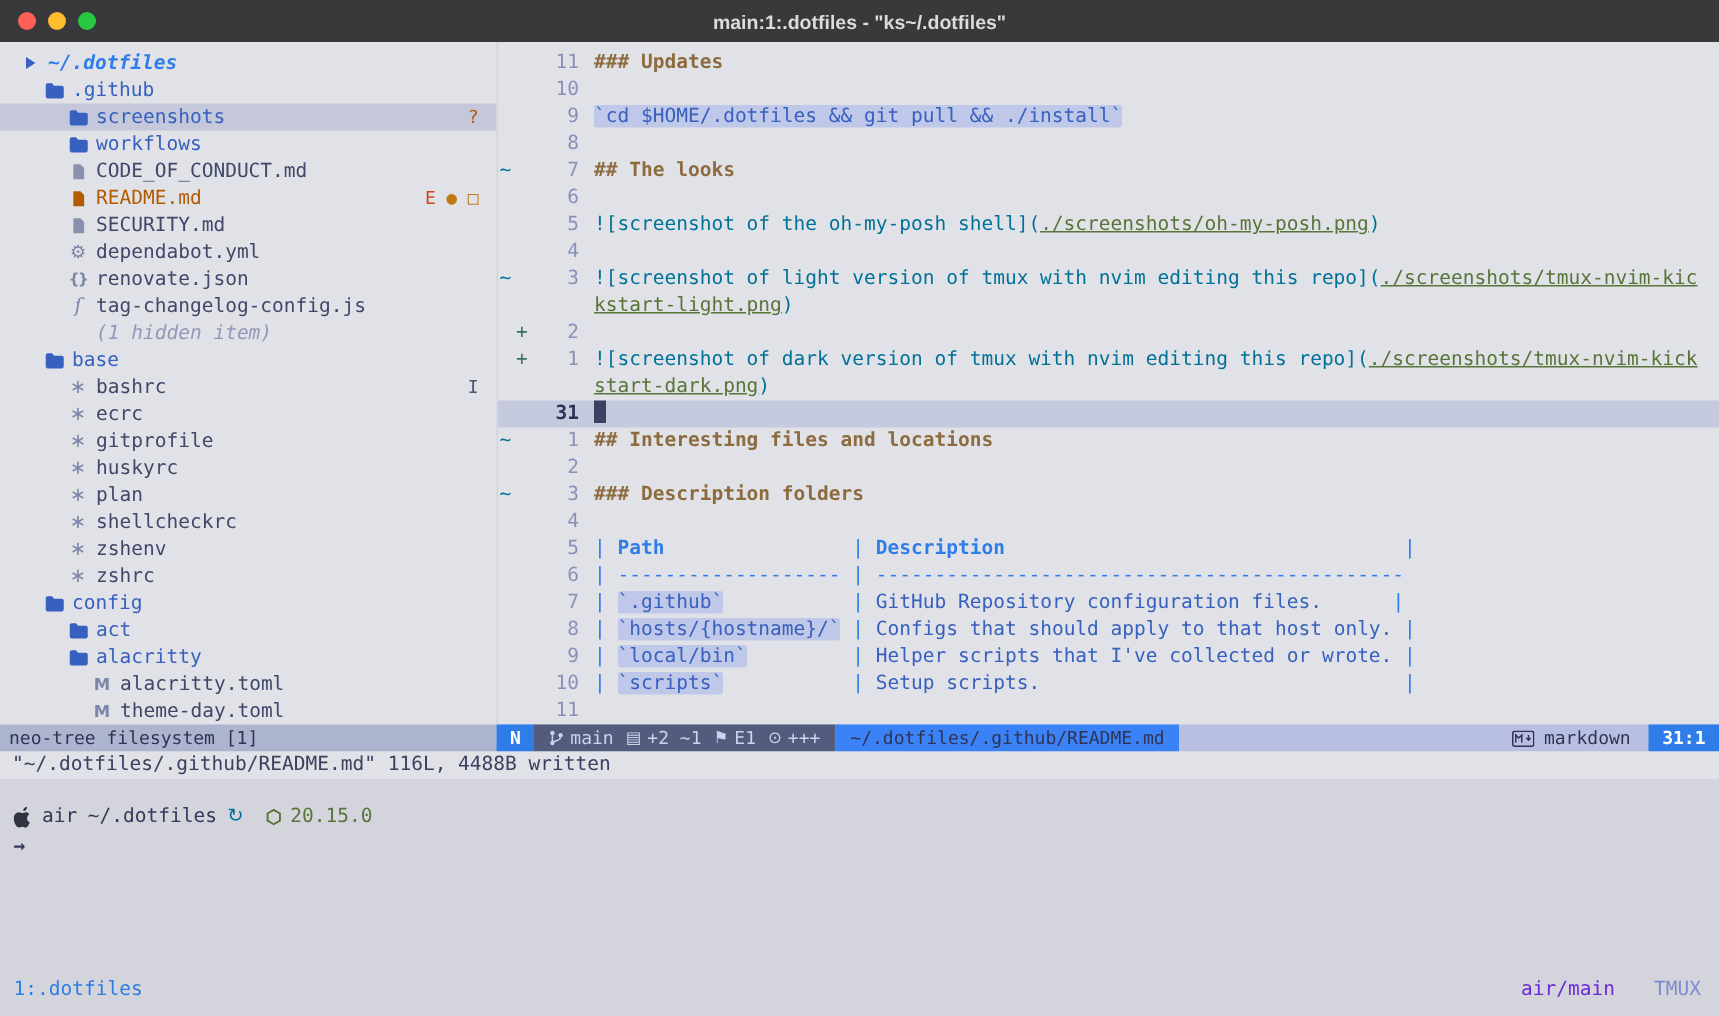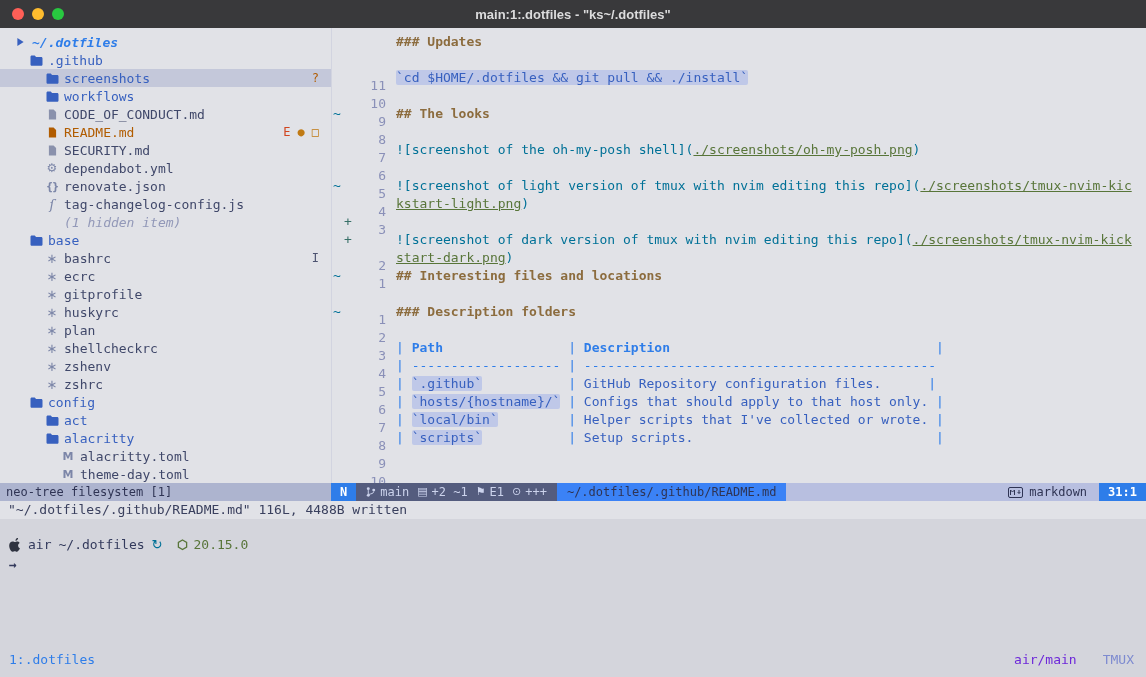--- a/index.html
+++ b/index.html
@@ -45,21 +45,21 @@
   .t-badges { margin-left:auto; padding-right:12px; display:flex; gap:7px; font-size:12px; align-items:center; }
 
   
   .editor { flex:1; padding-top:5px; border-left:1px solid #d2d4e0; overflow:hidden; }
   .ed-row { display:flex; height:18px; line-height:18px; white-space:pre; }
   .ed-row.cur { background:#c6cade; }
   .fold { width:10px; text-align:center; color:#007197; }
   .sign { width:12px; text-align:center; }
   .sign-add { color:#387068; }
   .sign-chg { color:#007197; }
-  .lnum { width:32px; text-align:right; color:#8a90b8;margin-top:44px; }
+  .lnum { width:32px; text-align:right; color:#8a90b8; }
   .ed-row.cur .lnum { color:#2c3255; font-weight:bold; }
   .ltxt { padding-left:10px; flex:1; color:#3760bf; }
   .cursor { display:inline-block; width:8px; height:15px; background:#3b4261; vertical-align:-3px; }
   .seg-h { color:#8c6c3e; font-weight:bold; }
   .seg-c { color:#3760bf; background:#bfc8e8; border-radius:2px; }
   .seg-l { color:#007197; }
   .seg-u { color:#587539; text-decoration:underline; }
   .seg-p { color:#2e7de9; }
   .seg-th { color:#2e7de9; font-weight:bold; }
   .seg-d { color:#2e7de9; }
@@ -170,20 +170,21 @@
           <div class="ed-row"><span class="fold"></span><span class="sign sign-chg"></span><span class="lnum">8</span><span class="ltxt"></span></div>
           <div class="ed-row"><span class="fold">~</span><span class="sign sign-chg"></span><span class="lnum">7</span><span class="ltxt"><span class="seg-h">## The looks</span></span></div>
           <div class="ed-row"><span class="fold"></span><span class="sign sign-chg"></span><span class="lnum">6</span><span class="ltxt"></span></div>
           <div class="ed-row"><span class="fold"></span><span class="sign sign-chg"></span><span class="lnum">5</span><span class="ltxt"><span class="seg-l">![screenshot of the oh-my-posh shell](</span><span class="seg-u">./screenshots/oh-my-posh.png</span><span class="seg-l">)</span></span></div>
           <div class="ed-row"><span class="fold"></span><span class="sign sign-chg"></span><span class="lnum">4</span><span class="ltxt"></span></div>
           <div class="ed-row"><span class="fold">~</span><span class="sign sign-chg"></span><span class="lnum">3</span><span class="ltxt"><span class="seg-l">![screenshot of light version of tmux with nvim editing this repo](</span><span class="seg-u">./screenshots/tmux-nvim-kic</span></span></div>
           <div class="ed-row"><span class="fold"></span><span class="sign sign-chg"></span><span class="lnum"></span><span class="ltxt"><span class="seg-u">kstart-light.png</span><span class="seg-l">)</span></span></div>
           <div class="ed-row"><span class="fold"></span><span class="sign sign-add">+</span><span class="lnum">2</span><span class="ltxt"></span></div>
           <div class="ed-row"><span class="fold"></span><span class="sign sign-add">+</span><span class="lnum">1</span><span class="ltxt"><span class="seg-l">![screenshot of dark version of tmux with nvim editing this repo](</span><span class="seg-u">./screenshots/tmux-nvim-kick</span></span></div>
           <div class="ed-row"><span class="fold"></span><span class="sign sign-chg"></span><span class="lnum"></span><span class="ltxt"><span class="seg-u">start-dark.png</span><span class="seg-l">)</span></span></div>
+          <div class="ed-row cur"><span class="fold"></span><span class="sign sign-chg"></span><span class="lnum">31</span><span class="ltxt"><span class="cursor"></span></span></div>
           <div class="ed-row"><span class="fold">~</span><span class="sign sign-chg"></span><span class="lnum">1</span><span class="ltxt"><span class="seg-h">## Interesting files and locations</span></span></div>
           <div class="ed-row"><span class="fold"></span><span class="sign sign-chg"></span><span class="lnum">2</span><span class="ltxt"></span></div>
           <div class="ed-row"><span class="fold">~</span><span class="sign sign-chg"></span><span class="lnum">3</span><span class="ltxt"><span class="seg-h">### Description folders</span></span></div>
           <div class="ed-row"><span class="fold"></span><span class="sign sign-chg"></span><span class="lnum">4</span><span class="ltxt"></span></div>
           <div class="ed-row"><span class="fold"></span><span class="sign sign-chg"></span><span class="lnum">5</span><span class="ltxt"><span class="seg-p">| </span><span class="seg-th">Path</span><span class="seg-t">                </span><span class="seg-p">| </span><span class="seg-th">Description</span><span class="seg-t">                                  </span><span class="seg-p">|</span></span></div>
           <div class="ed-row"><span class="fold"></span><span class="sign sign-chg"></span><span class="lnum">6</span><span class="ltxt"><span class="seg-p">| </span><span class="seg-d">-------------------</span><span class="seg-p"> | </span><span class="seg-d">---------------------------------------------</span></span></div>
           <div class="ed-row"><span class="fold"></span><span class="sign sign-chg"></span><span class="lnum">7</span><span class="ltxt"><span class="seg-p">| </span><span class="seg-c">`.github`</span><span class="seg-t">           </span><span class="seg-p">| </span><span class="seg-t2">GitHub Repository configuration files.</span><span class="seg-t">      </span><span class="seg-p">|</span></span></div>
           <div class="ed-row"><span class="fold"></span><span class="sign sign-chg"></span><span class="lnum">8</span><span class="ltxt"><span class="seg-p">| </span><span class="seg-c">`hosts/{hostname}/`</span><span class="seg-t"> </span><span class="seg-p">| </span><span class="seg-t2">Configs that should apply to that host only.</span><span class="seg-t"> </span><span class="seg-p">|</span></span></div>
           <div class="ed-row"><span class="fold"></span><span class="sign sign-chg"></span><span class="lnum">9</span><span class="ltxt"><span class="seg-p">| </span><span class="seg-c">`local/bin`</span><span class="seg-t">         </span><span class="seg-p">| </span><span class="seg-t2">Helper scripts that I've collected or wrote.</span><span class="seg-t"> </span><span class="seg-p">|</span></span></div>
           <div class="ed-row"><span class="fold"></span><span class="sign sign-chg"></span><span class="lnum">10</span><span class="ltxt"><span class="seg-p">| </span><span class="seg-c">`scripts`</span><span class="seg-t">           </span><span class="seg-p">| </span><span class="seg-t2">Setup scripts.</span><span class="seg-t">                               </span><span class="seg-p">|</span></span></div>

